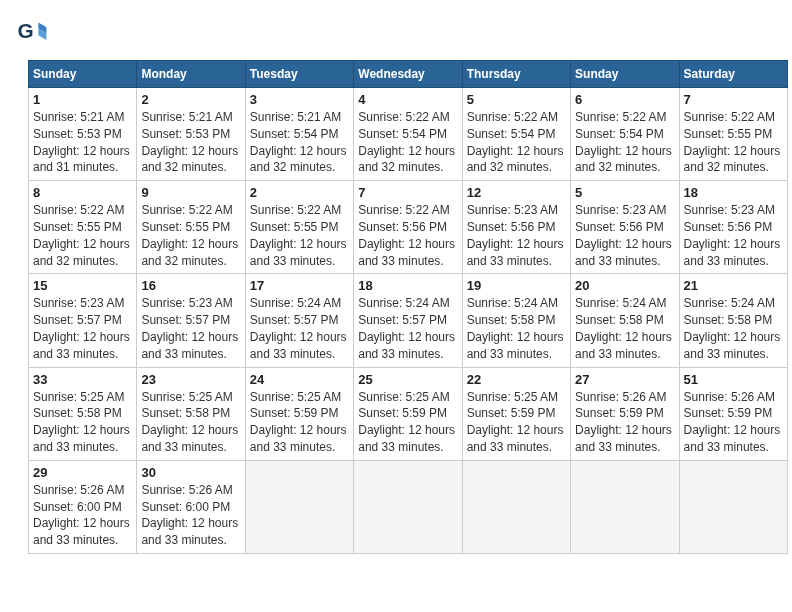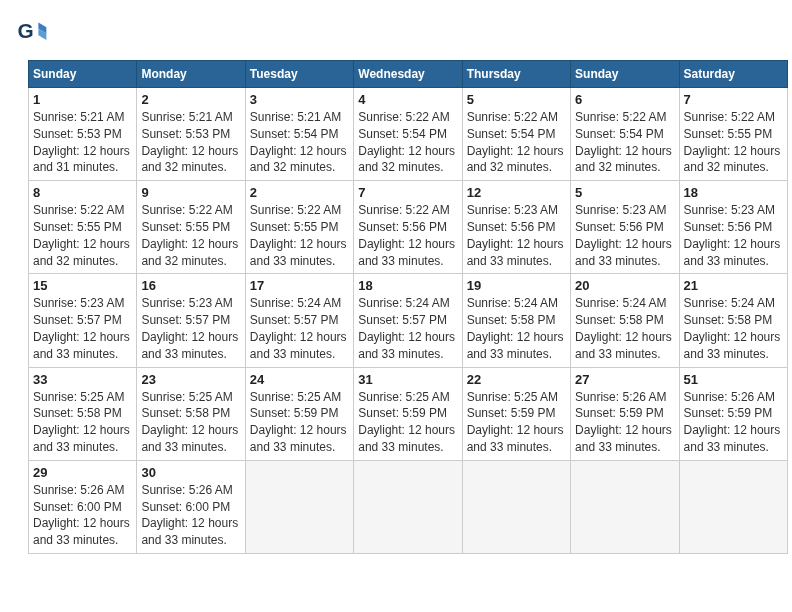--- a/index.html
+++ b/index.html
@@ -311,21 +311,21 @@
         </td>
         <td>
           <span class="day-number">24</span>
           <div class="day-info">
             <div>Sunrise: 5:25 AM</div>
             <div>Sunset: 5:59 PM</div>
             <div>Daylight: 12 hours and 33 minutes.</div>
           </div>
         </td>
         <td>
-          <span class="day-number">31</span>
+          <span class="day-number">25</span>
           <div class="day-info">
             <div>Sunrise: 5:25 AM</div>
             <div>Sunset: 5:59 PM</div>
             <div>Daylight: 12 hours and 33 minutes.</div>
           </div>
         </td>
         <td>
           <span class="day-number">22</span>
           <div class="day-info">
             <div>Sunrise: 5:25 AM</div>

